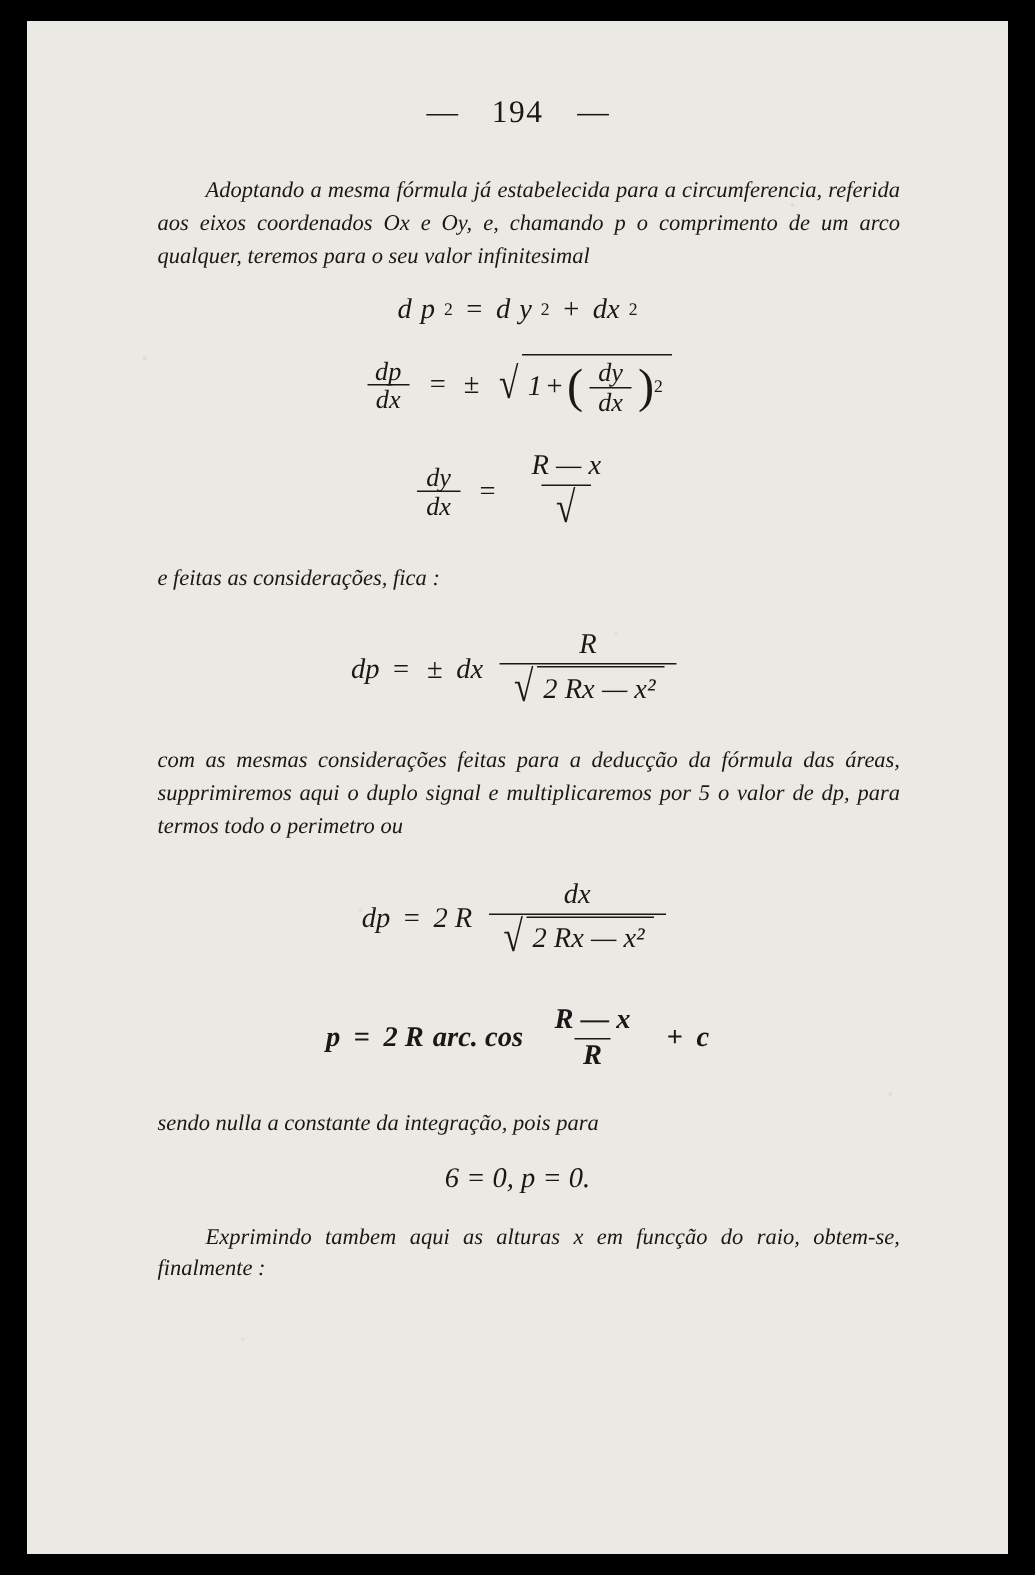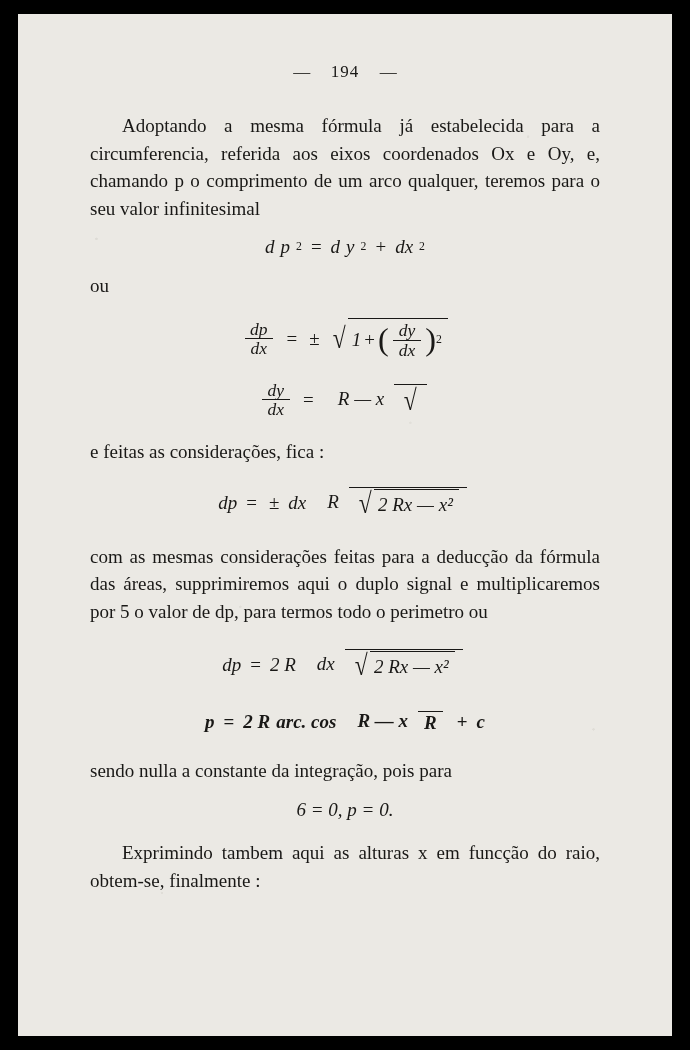--- a/index.html
+++ b/index.html
@@ -47,34 +47,35 @@
   .content {
     position: absolute;
     left: 72px;
     top: 48px;
     width: 510px;
     font-family: "Liberation Serif", serif;
     color: #1b1a18;
   }
   .folio {
     text-align: center;
-    font-size: 17px;
+    font-size: 21px;
     letter-spacing: 1px;
     margin-bottom: 30px;
     font-family: "Liberation Serif", serif;
   }
   .folio .dash {
     letter-spacing: 0;
   }
   p.para {
-    font-size: 19px;
+    font-size: 15px;
     line-height: 1.45;
     text-align: justify;
-    margin: 0 0 4px 0;
+    margin: 0 0 4px 15px;
     text-indent: 0;
+    font-style: italic;
   }
   p.indent {
     text-indent: 32px;
   }
 
   .eq {
     font-family: "Liberation Serif", serif;
     font-style: italic;
     text-align: center;
     margin: 14px 0 14px 0;
@@ -119,21 +120,21 @@
     align-items: center;
   }
   .paren-big {
     font-style: normal;
     font-size: 1.7em;
     line-height: 0.8;
     vertical-align: middle;
   }
   .fracbar-wide {
     display: inline-flex;
-    flex-direction: row;
+    flex-direction: column;
     align-items: center;
     vertical-align: middle;
     line-height: 1.1;
     margin: 4px 5px;
   }
   .fracbar-wide .num { padding: 0 10px 1px 10px; }
   .fracbar-wide .den { padding: 1px 6px 0 6px; border-top: 1.6px solid #1b1a18; }
   .bold-eq { font-weight: bold; }
   .sp { display: inline-block; width: 10px; }
 </style>
@@ -162,21 +163,20 @@
           <span class="op">=</span>
           <span>d</span>
             <span>y</span>
             <span class="sup">2</span>
           <span class="op">+</span>
           <span>dx</span>
             <span class="sup">2</span>
         </span>
       </div>
 
-      <p class="para">ou</p>
 
       <div class="eq" style="margin-top:18px;margin-bottom:20px;">
         <span class="eq-row">
           <span class="frac">
             <span class="num">dp</span>
             <span class="den">dx</span>
           </span>
           <span class="op">=</span>
           <span class="op">±</span>
           <span class="radical">

